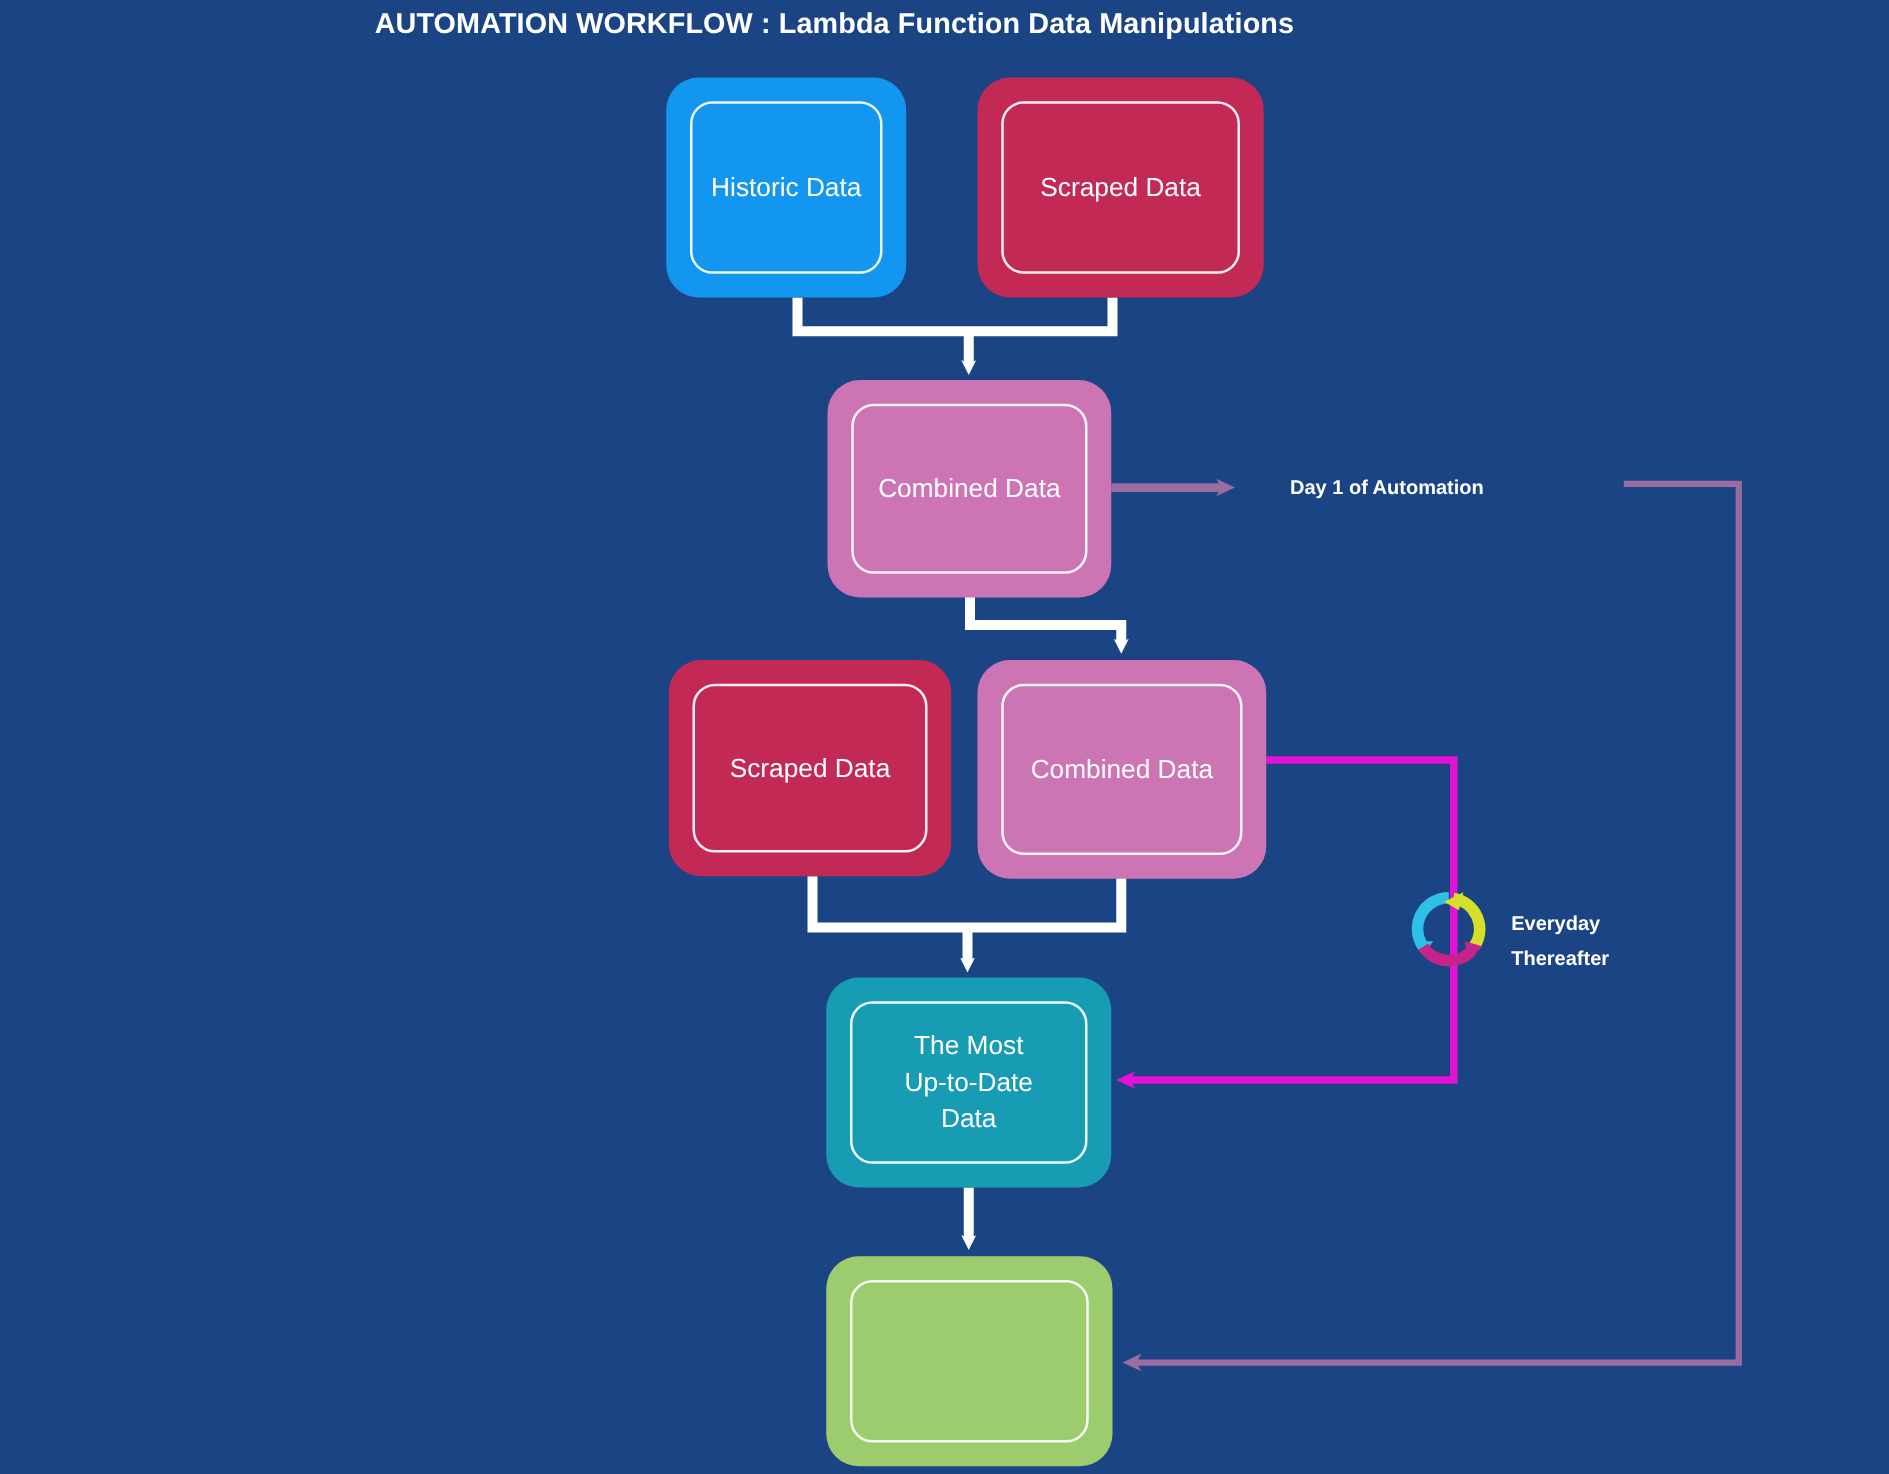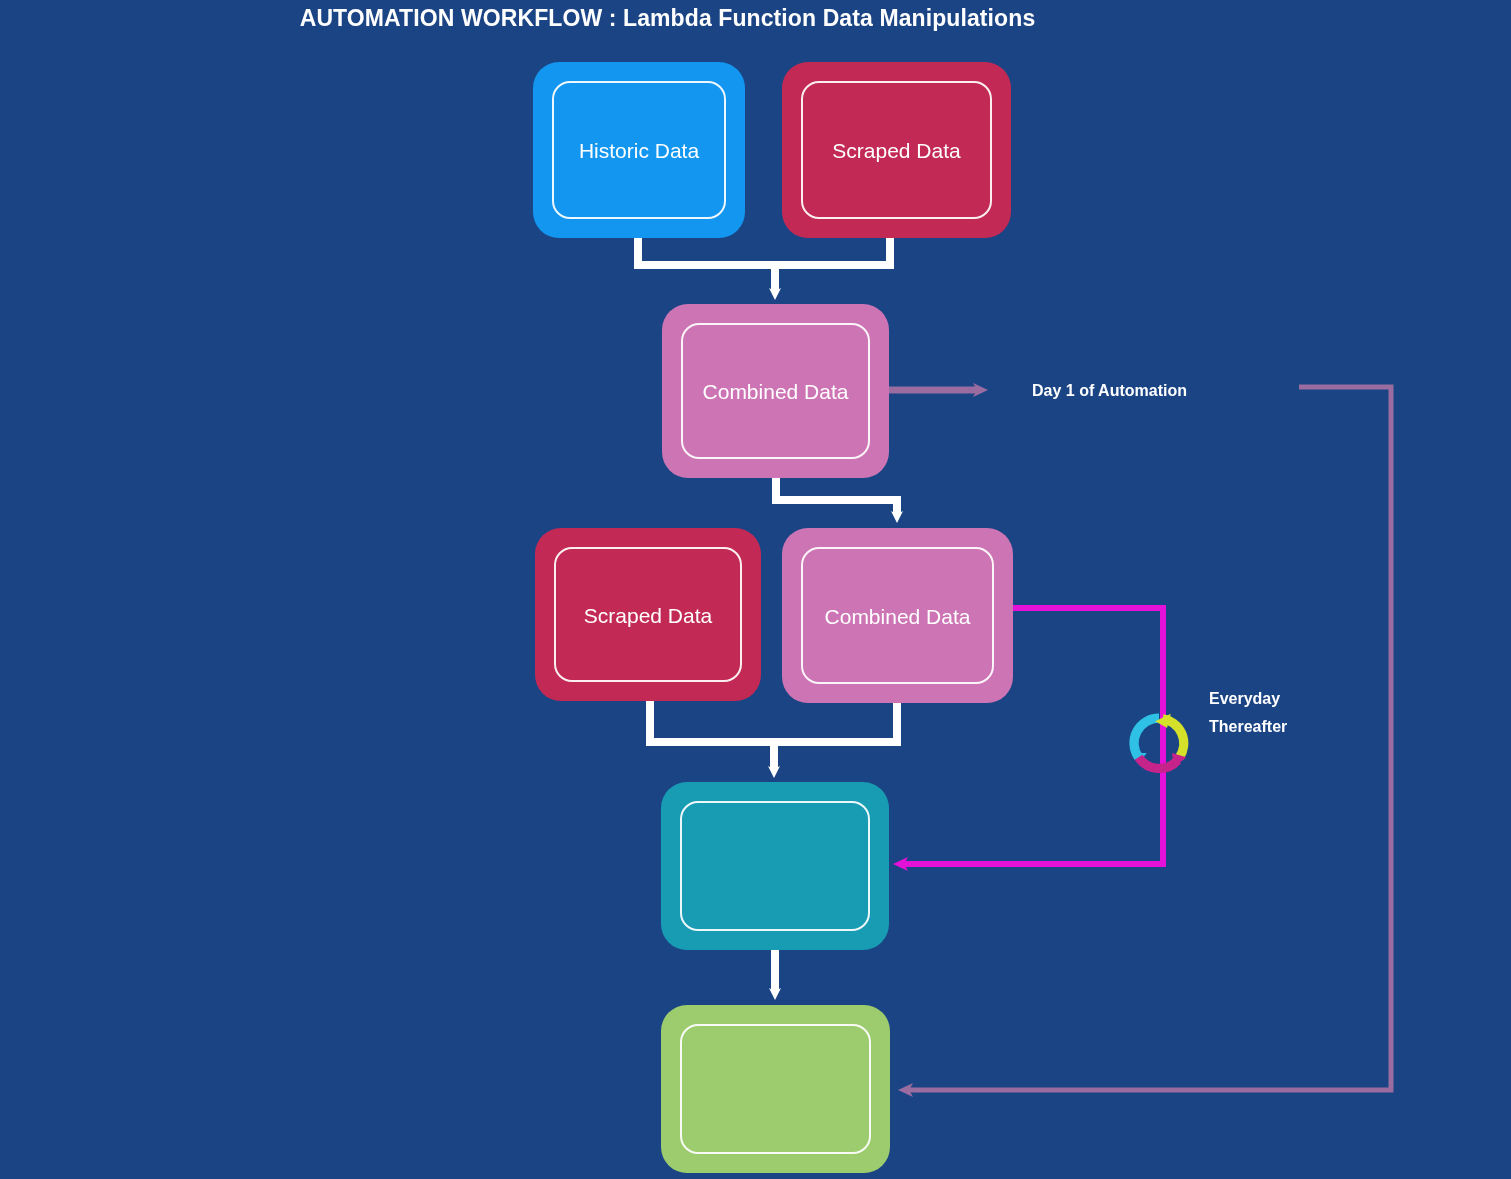--- a/index.html
+++ b/index.html
@@ -125,21 +125,21 @@
     <g>
       <path d="M1299,387 L1391,387 L1391,1090 L908,1090" fill="none" stroke="#9a6ca0" stroke-width="5" marker-end="url(#arrowMauve)"></path>
     </g>
 
     <g>
       <path d="M1013,608 L1163,608 L1163,864 L903,864" fill="none" stroke="#e511d8" stroke-width="6" marker-end="url(#arrowMagenta)"></path>
     </g>
   </svg>
 
   <div id="node-layer">
-      <div class="node" style="left: 533px; top: 62px; width: 212px; height: 176px; background: rgb(18, 150, 240); z-index: 3;">
+      <div class="node" style="left: 533px; top: 62px; width: 192px; height: 176px; background: rgb(18, 150, 240); z-index: 3;">
         <div class="inner"></div>
         <div class="label">Historic Data</div>
       </div>
       <div class="node" style="left: 782px; top: 62px; width: 229px; height: 176px; background: rgb(194, 42, 85); z-index: 2;">
         <div class="inner"></div>
         <div class="label">Scraped Data</div>
       </div>
       <div class="node" style="left: 662px; top: 304px; width: 227px; height: 174px; background: rgb(205, 116, 180); z-index: 2;">
         <div class="inner"></div>
         <div class="label">Combined Data</div>
@@ -147,29 +147,32 @@
       <div class="node" style="left: 535px; top: 528px; width: 226px; height: 173px; background: rgb(194, 42, 85); z-index: 2;">
         <div class="inner"></div>
         <div class="label">Scraped Data</div>
       </div>
       <div class="node" style="left: 782px; top: 528px; width: 231px; height: 175px; background: rgb(205, 116, 180); z-index: 3;">
         <div class="inner"></div>
         <div class="label">Combined Data</div>
       </div>
       <div class="node" style="left: 661px; top: 782px; width: 228px; height: 168px; background: rgb(23, 156, 180); z-index: 2;">
         <div class="inner"></div>
+        <div class="label">The Most
+Up-to-Date
+Data</div>
       </div>
       <div class="node" style="left: 661px; top: 1005px; width: 229px; height: 168px; background: rgb(156, 204, 109); z-index: 2;">
         <div class="inner"></div>
       </div>
     </div>
 
   <div class="annot" style="left:1032px; top:377px;">Day 1 of Automation</div>
 
-  <div class="annot" style="left:1209px; top:685px;">Everyday
+  <div class="annot" style="left:1209px; top:726px;">Everyday
 Thereafter</div>
 
   <div class="refresh-icon" style="left:1128px; top:712px; width:62px; height:62px;">
     <svg viewBox="0 0 100 100" width="62" height="62">
 
       <path d="M50,10 A40,40 0 0 0 17,73" fill="none" stroke="#2fc0e6" stroke-width="15"></path>
       <path d="M6,66 L30,66 L17,84 Z" fill="#2fc0e6"></path>
 
       <path d="M83,73 A40,40 0 0 0 56,11" fill="none" stroke="#d5e02a" stroke-width="15"></path>
       <path d="M69,3 L63,26 L44,15 Z" fill="#d5e02a"></path>

